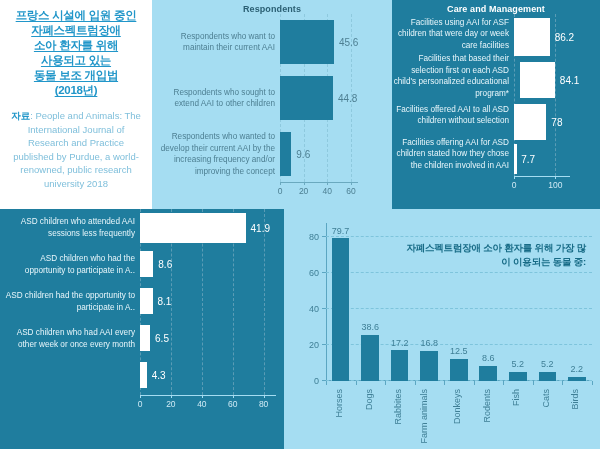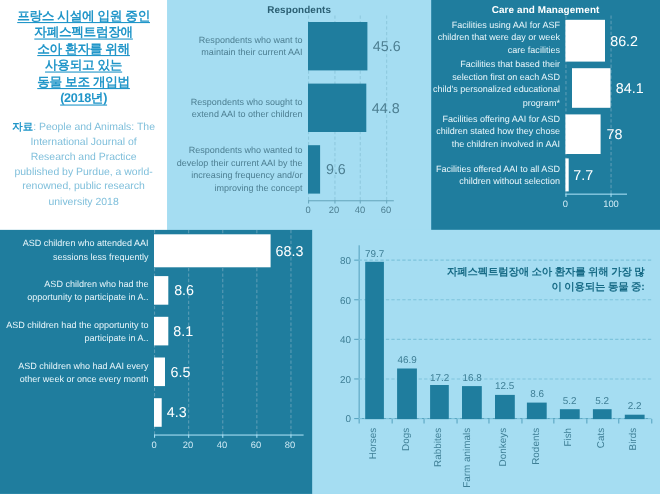--- a/index.html
+++ b/index.html
@@ -54,21 +54,21 @@
   .hbar-label.dark{color:#4d7f92;}
   .hbar-label.light{color:#e8f6fb;}
   .hbar-fill{
     position:absolute;left:0;top:50%;transform:translateY(-50%);
     height:100%;
   }
   .hbar-fill.teal{background:#1f7d9e;}
   .hbar-fill.white{background:#ffffff;}
   .hbar-val{
     position:absolute;top:50%;transform:translateY(-50%);
-    font-size:13px;white-space:nowrap;
+    font-size:10px;white-space:nowrap;
   }
   .hbar-val.dark{color:#4d7f92;}
   .hbar-val.light{color:#ffffff;}
 
   .axis-row{display:flex;}
   .axis-area{position:relative;flex:1;height:16px;}
   .axis-line{position:absolute;left:0;right:0;top:0;height:1px;}
   .axis-line.dark{background:#6aa9bf;}
   .axis-line.light{background:#a5ddf2;}
   .axis-tick{position:absolute;top:0;width:1px;height:3px;}
@@ -194,25 +194,25 @@
   <div class="panel p-care">
     <div class="chart-title light">Care and Management</div>
     <div class="care-body">
       <div class="care-labels">
         <div class="hbar-row" style="height:40px;">
           <div class="hbar-label light" style="width:122px;">Facilities using AAI for ASF children that were day or week care facilities</div>
         </div>
         <div class="hbar-row" style="height:44px;">
           <div class="hbar-label light" style="width:122px;">Facilities that based their selection first on each ASD child's personalized educational program*</div>
         </div>
+        <div class="hbar-row" style="height:34px;">
+          <div class="hbar-label light" style="width:122px;">Facilities offered AAI to all ASD children without selection</div>
+        </div>
         <div class="hbar-row" style="height:44px;">
           <div class="hbar-label light" style="width:122px;">Facilities offering AAI for ASD children stated how they chose the children involved in AAI</div>
-        </div>
-        <div class="hbar-row" style="height:34px;">
-          <div class="hbar-label light" style="width:122px;">Facilities offered AAI to all ASD children without selection</div>
         </div>
       </div>
       <div class="care-bars">
         <div class="grid-v light" style="left:0%;"></div>
         <div class="grid-v light" style="left:74%;"></div>
 
         <div style="position:absolute;top:4px;left:0;height:38px;width:100%;">
           <div class="hbar-fill white" style="width:63.8%;"></div>
           <div class="hbar-val light" style="left:calc(63.8% + 5px);">86.2</div>
         </div>
@@ -260,21 +260,21 @@
       </div>
       <div class="freq-bars">
         <div class="grid-v light" style="left:0%;"></div>
         <div class="grid-v light" style="left:22.7%;"></div>
         <div class="grid-v light" style="left:45.5%;"></div>
         <div class="grid-v light" style="left:68.2%;"></div>
         <div class="grid-v light" style="left:90.9%;"></div>
 
         <div style="position:absolute;top:4px;left:0;height:30px;width:100%;">
           <div class="hbar-fill white" style="width:77.6%;"></div>
-          <div class="hbar-val light" style="left:calc(77.6% + 5px);">68.3</div>
+          <div class="hbar-val light" style="left:calc(77.6% + 5px);">41.9</div>
         </div>
         <div style="position:absolute;top:42px;left:0;height:26px;width:100%;">
           <div class="hbar-fill white" style="width:9.8%;"></div>
           <div class="hbar-val light" style="left:calc(9.8% + 5px);">8.6</div>
         </div>
         <div style="position:absolute;top:79px;left:0;height:26px;width:100%;">
           <div class="hbar-fill white" style="width:9.2%;"></div>
           <div class="hbar-val light" style="left:calc(9.2% + 5px);">8.1</div>
         </div>
         <div style="position:absolute;top:116px;left:0;height:26px;width:100%;">
@@ -335,21 +335,21 @@
         <div class="vbar" style="left:13.3%;width:6.6%;height:29.4%;"></div>
         <div class="vbar" style="left:24.4%;width:6.6%;height:19.5%;"></div>
         <div class="vbar" style="left:35.5%;width:6.6%;height:19.1%;"></div>
         <div class="vbar" style="left:46.6%;width:6.6%;height:14.2%;"></div>
         <div class="vbar" style="left:57.7%;width:6.6%;height:9.8%;"></div>
         <div class="vbar" style="left:68.8%;width:6.6%;height:5.9%;"></div>
         <div class="vbar" style="left:79.9%;width:6.6%;height:5.9%;"></div>
         <div class="vbar" style="left:91.0%;width:6.6%;height:2.5%;"></div>
 
         <div class="vval" style="left:5.5%;bottom:92%;">79.7</div>
-        <div class="vval" style="left:16.6%;bottom:31%;">46.9</div>
+        <div class="vval" style="left:16.6%;bottom:31%;">38.6</div>
         <div class="vval" style="left:27.7%;bottom:21%;">17.2</div>
         <div class="vval" style="left:38.8%;bottom:21%;">16.8</div>
         <div class="vval" style="left:49.9%;bottom:16%;">12.5</div>
         <div class="vval" style="left:61.0%;bottom:11.5%;">8.6</div>
         <div class="vval" style="left:72.1%;bottom:7.5%;">5.2</div>
         <div class="vval" style="left:83.2%;bottom:7.5%;">5.2</div>
         <div class="vval" style="left:94.3%;bottom:4.2%;">2.2</div>
       </div>
 
       <div style="position:absolute;left:42px;right:8px;top:172px;height:66px;">

